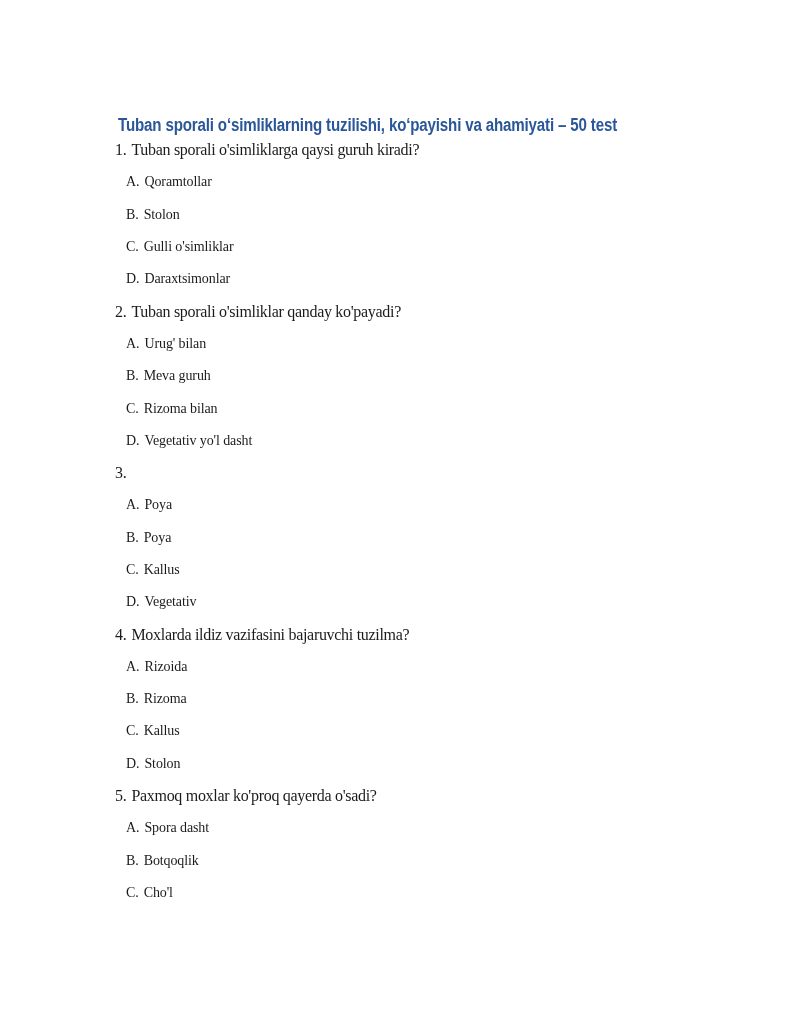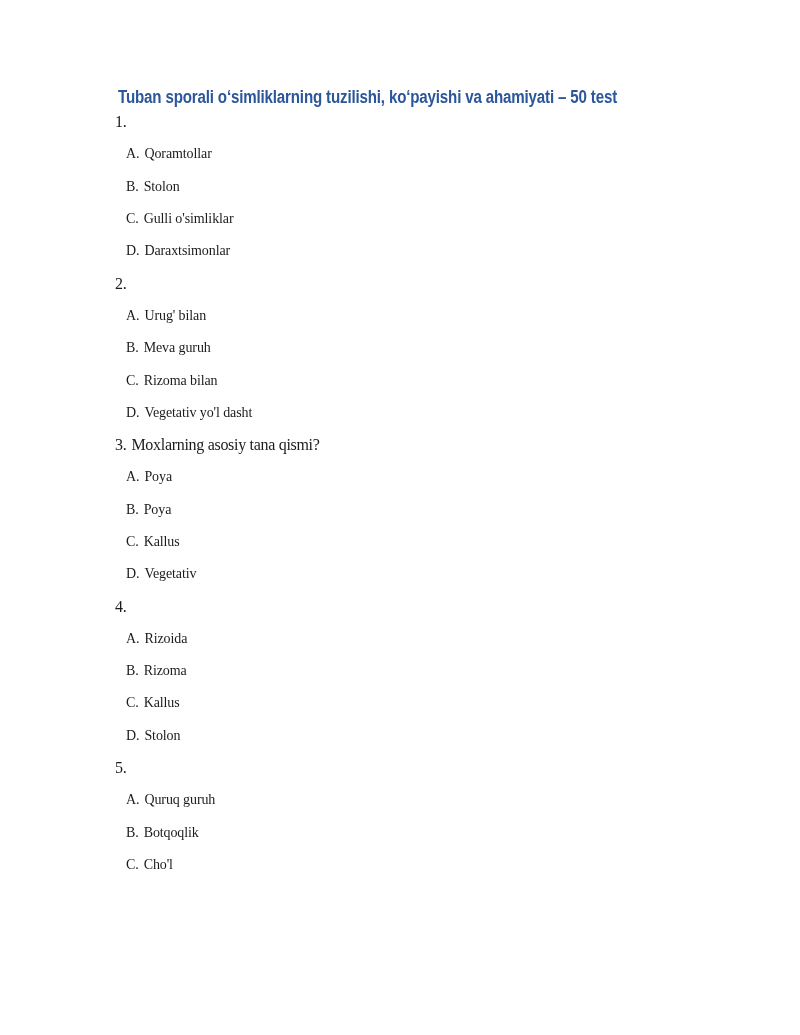--- a/index.html
+++ b/index.html
@@ -8,21 +8,21 @@
     background: #ffffff;
   }
   body {
     width: 800px;
     height: 1035px;
     overflow: hidden;
     font-family: "Liberation Serif", serif;
     color: #1b1b1b;
   }
   .doc {
-    padding-top: 88px;
+    padding-top: 116px;
     width: 687px;
     box-sizing: border-box;
   }
   .doc-title {
     margin: 0 0 0 118px;
     font-family: "Liberation Sans", sans-serif;
     font-weight: 700;
     font-size: 18px;
     line-height: 18px;
     letter-spacing: -0.2px;
@@ -51,101 +51,104 @@
   }
 </style>
 </head>
 <body style="background: rgb(255, 255, 255); color: rgb(27, 27, 27);">
 
 <div class="doc">
   <h1 class="doc-title" style="color: rgb(43, 87, 154);">Tuban sporali oʻsimliklarning tuzilishi, koʻpayishi va ahamiyati – 50 test</h1>
   <div id="questions">
       <div class="line q-line">
         <span class="q-num">1.</span>
+        <span>Tuban sporali o'simliklarga qaysi guruh kiradi?</span>
       </div>
       <div class="line opt-line">
         <span class="opt-label">A.</span>
         <span>Qoramtollar</span>
       </div>
       <div class="line opt-line">
         <span class="opt-label">B.</span>
         <span>Stolon</span>
       </div>
       <div class="line opt-line">
         <span class="opt-label">C.</span>
         <span>Gulli o'simliklar</span>
       </div>
       <div class="line opt-line">
         <span class="opt-label">D.</span>
         <span>Daraxtsimonlar</span>
       </div>
       <div class="line q-line">
         <span class="q-num">2.</span>
+        <span>Tuban sporali o'simliklar qanday ko'payadi?</span>
       </div>
       <div class="line opt-line">
         <span class="opt-label">A.</span>
         <span>Urug' bilan</span>
       </div>
       <div class="line opt-line">
         <span class="opt-label">B.</span>
         <span>Meva guruh</span>
       </div>
       <div class="line opt-line">
         <span class="opt-label">C.</span>
         <span>Rizoma bilan</span>
       </div>
       <div class="line opt-line">
         <span class="opt-label">D.</span>
         <span>Vegetativ yo'l dasht</span>
       </div>
       <div class="line q-line">
         <span class="q-num">3.</span>
-        <span>Moxlarning asosiy tana qismi?</span>
       </div>
       <div class="line opt-line">
         <span class="opt-label">A.</span>
         <span>Poya</span>
       </div>
       <div class="line opt-line">
         <span class="opt-label">B.</span>
         <span>Poya</span>
       </div>
       <div class="line opt-line">
         <span class="opt-label">C.</span>
         <span>Kallus</span>
       </div>
       <div class="line opt-line">
         <span class="opt-label">D.</span>
         <span>Vegetativ</span>
       </div>
       <div class="line q-line">
         <span class="q-num">4.</span>
+        <span>Moxlarda ildiz vazifasini bajaruvchi tuzilma?</span>
       </div>
       <div class="line opt-line">
         <span class="opt-label">A.</span>
         <span>Rizoida</span>
       </div>
       <div class="line opt-line">
         <span class="opt-label">B.</span>
         <span>Rizoma</span>
       </div>
       <div class="line opt-line">
         <span class="opt-label">C.</span>
         <span>Kallus</span>
       </div>
       <div class="line opt-line">
         <span class="opt-label">D.</span>
         <span>Stolon</span>
       </div>
       <div class="line q-line">
         <span class="q-num">5.</span>
+        <span>Paxmoq moxlar ko'proq qayerda o'sadi?</span>
       </div>
       <div class="line opt-line">
         <span class="opt-label">A.</span>
-        <span>Quruq guruh</span>
+        <span>Spora dasht</span>
       </div>
       <div class="line opt-line">
         <span class="opt-label">B.</span>
         <span>Botqoqlik</span>
       </div>
       <div class="line opt-line">
         <span class="opt-label">C.</span>
         <span>Cho'l</span>
       </div>
     </div>

